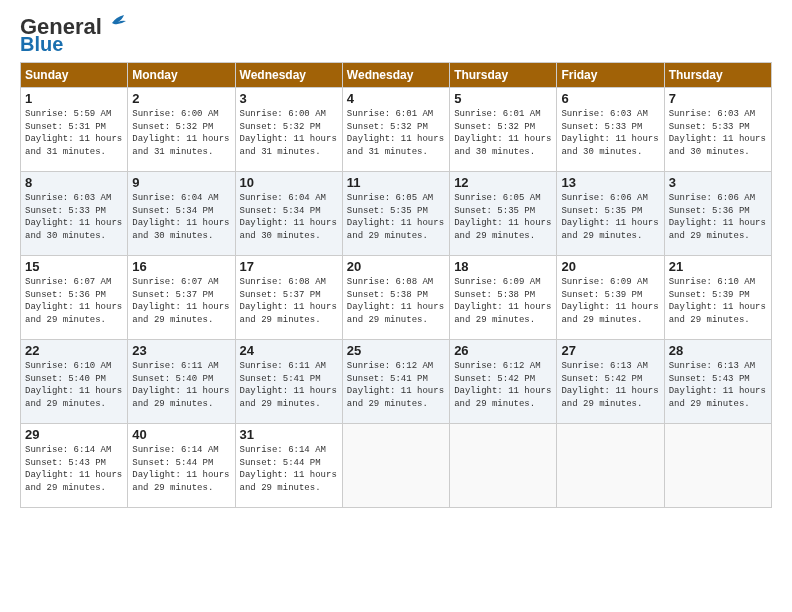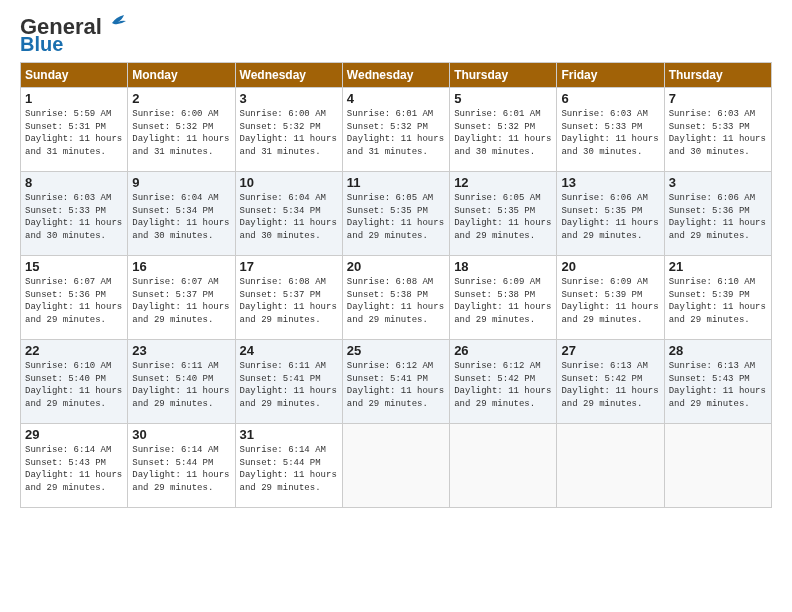--- a/index.html
+++ b/index.html
@@ -328,21 +328,21 @@
         </tr>
         <tr>
           <td>
             <span class="day-num">29</span>
             <div class="day-info" style="white-space: pre-line;">Sunrise: 6:14 AM
 Sunset: 5:43 PM
 Daylight: 11 hours
 and 29 minutes.</div>
           </td>
           <td>
-            <span class="day-num">30</span>
+            <span class="day-num">40</span>
             <div class="day-info" style="white-space: pre-line;">Sunrise: 6:14 AM
 Sunset: 5:44 PM
 Daylight: 11 hours
 and 29 minutes.</div>
           </td>
           <td>
             <span class="day-num">31</span>
             <div class="day-info" style="white-space: pre-line;">Sunrise: 6:14 AM
 Sunset: 5:44 PM
 Daylight: 11 hours

